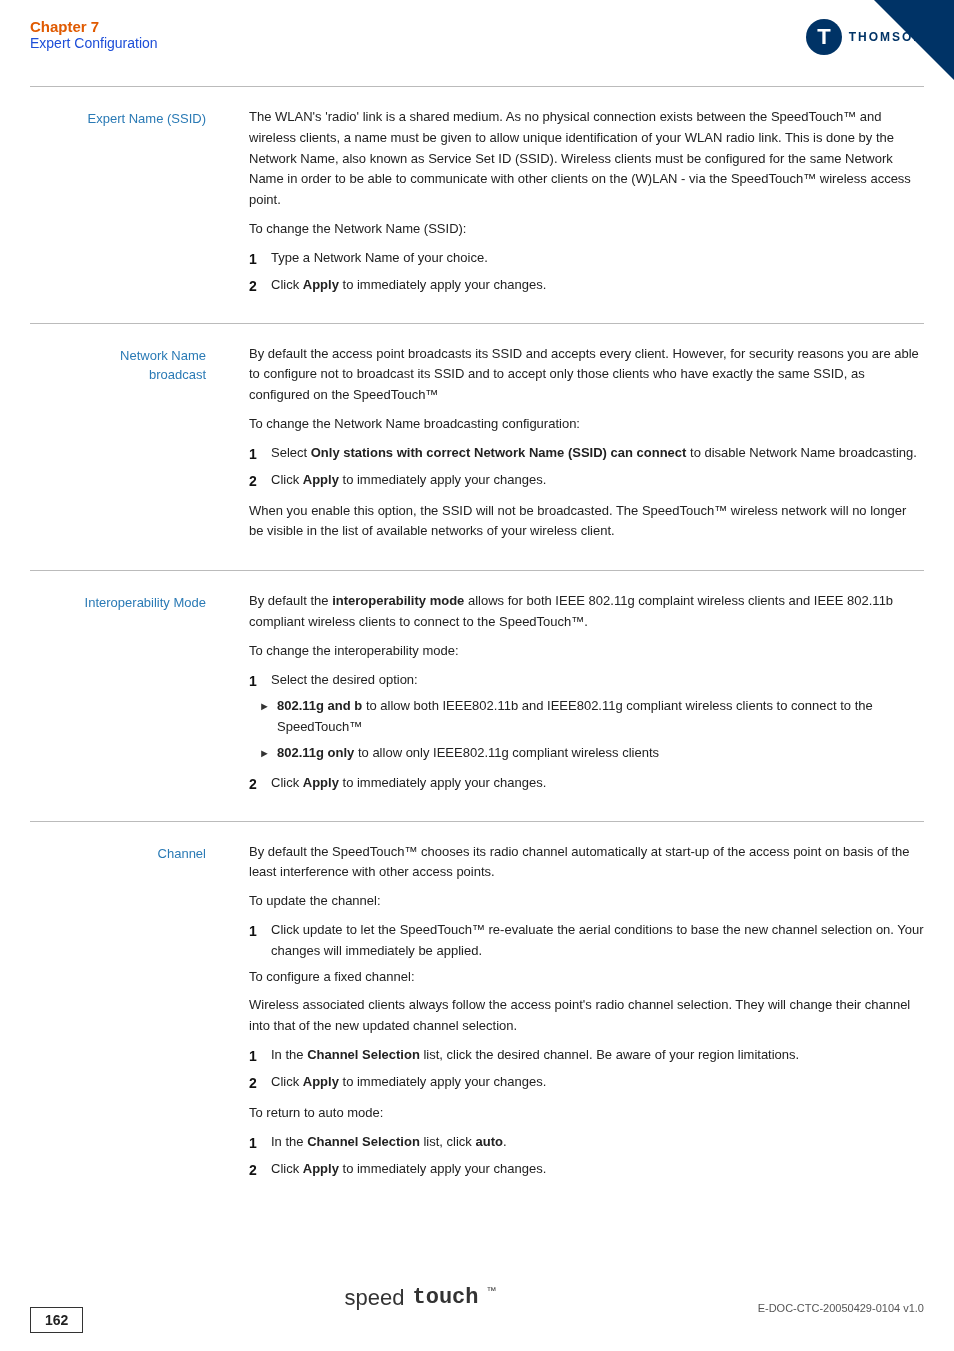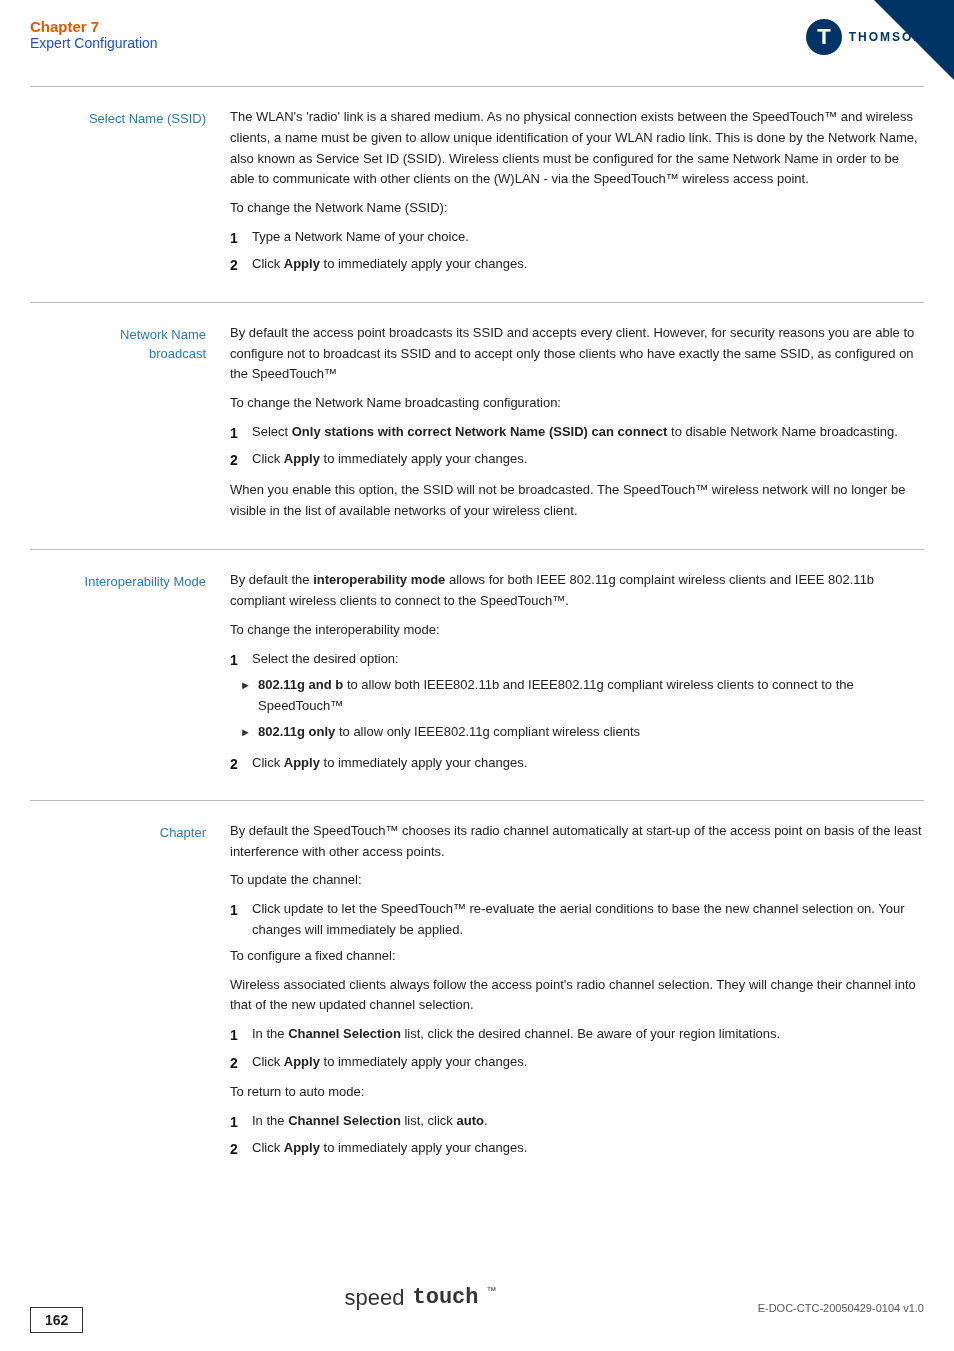--- a/index.html
+++ b/index.html
@@ -85,20 +85,21 @@
       padding-top: 2px;
       color: #2a7ab5;
       font-size: 13px;
       line-height: 1.5;
     }
     .section-body {
       flex: 1;
       font-size: 13px;
       line-height: 1.6;
       color: #222;
+      margin-left: 19px;
     }
     .section-body p {
       margin-bottom: 8px;
     }
     .section-body ol {
       margin-left: 0;
       padding-left: 0;
       list-style: none;
     }
     .section-body ol li {
@@ -199,21 +200,21 @@
       <span class="thomson-text">THOMSON</span>
     </div>
   </div>
   <div class="header-triangle"></div>
 </div>
 
 <div class="main-content">
 
   <div class="section-row">
     <div class="section-label">
-      <span>Select Name (SSID)</span>
+      <span>Expert Name (SSID)</span>
     </div>
     <div class="section-body">
       <p>The WLAN's 'radio' link is a shared medium. As no physical connection exists between the SpeedTouch™ and wireless clients, a name must be given to allow unique identification of your WLAN radio link. This is done by the Network Name, also known as Service Set ID (SSID). Wireless clients must be configured for the same Network Name in order to be able to communicate with other clients on the (W)LAN - via the SpeedTouch™ wireless access point.</p>
       <p>To change the Network Name (SSID):</p>
       <ol>
         <li>
           <span class="list-num">1</span>
           <span class="list-text">Type a Network Name of your choice.</span>
         </li>
         <li>
@@ -272,21 +273,21 @@
         <li>
           <span class="list-num">2</span>
           <span class="list-text">Click <b>Apply</b> to immediately apply your changes.</span>
         </li>
       </ol>
     </div>
   </div>
 
   <div class="section-row">
     <div class="section-label">
-      <span>Chapter</span>
+      <span>Channel</span>
     </div>
     <div class="section-body">
       <p>By default the SpeedTouch™ chooses its radio channel automatically at start-up of the access point on basis of the least interference with other access points.</p>
       <p>To update the channel:</p>
       <ol>
         <li>
           <span class="list-num">1</span>
           <span class="list-text">Click update to let the SpeedTouch™ re-evaluate the aerial conditions to base the new channel selection on. Your changes will immediately be applied.</span>
         </li>
       </ol>

